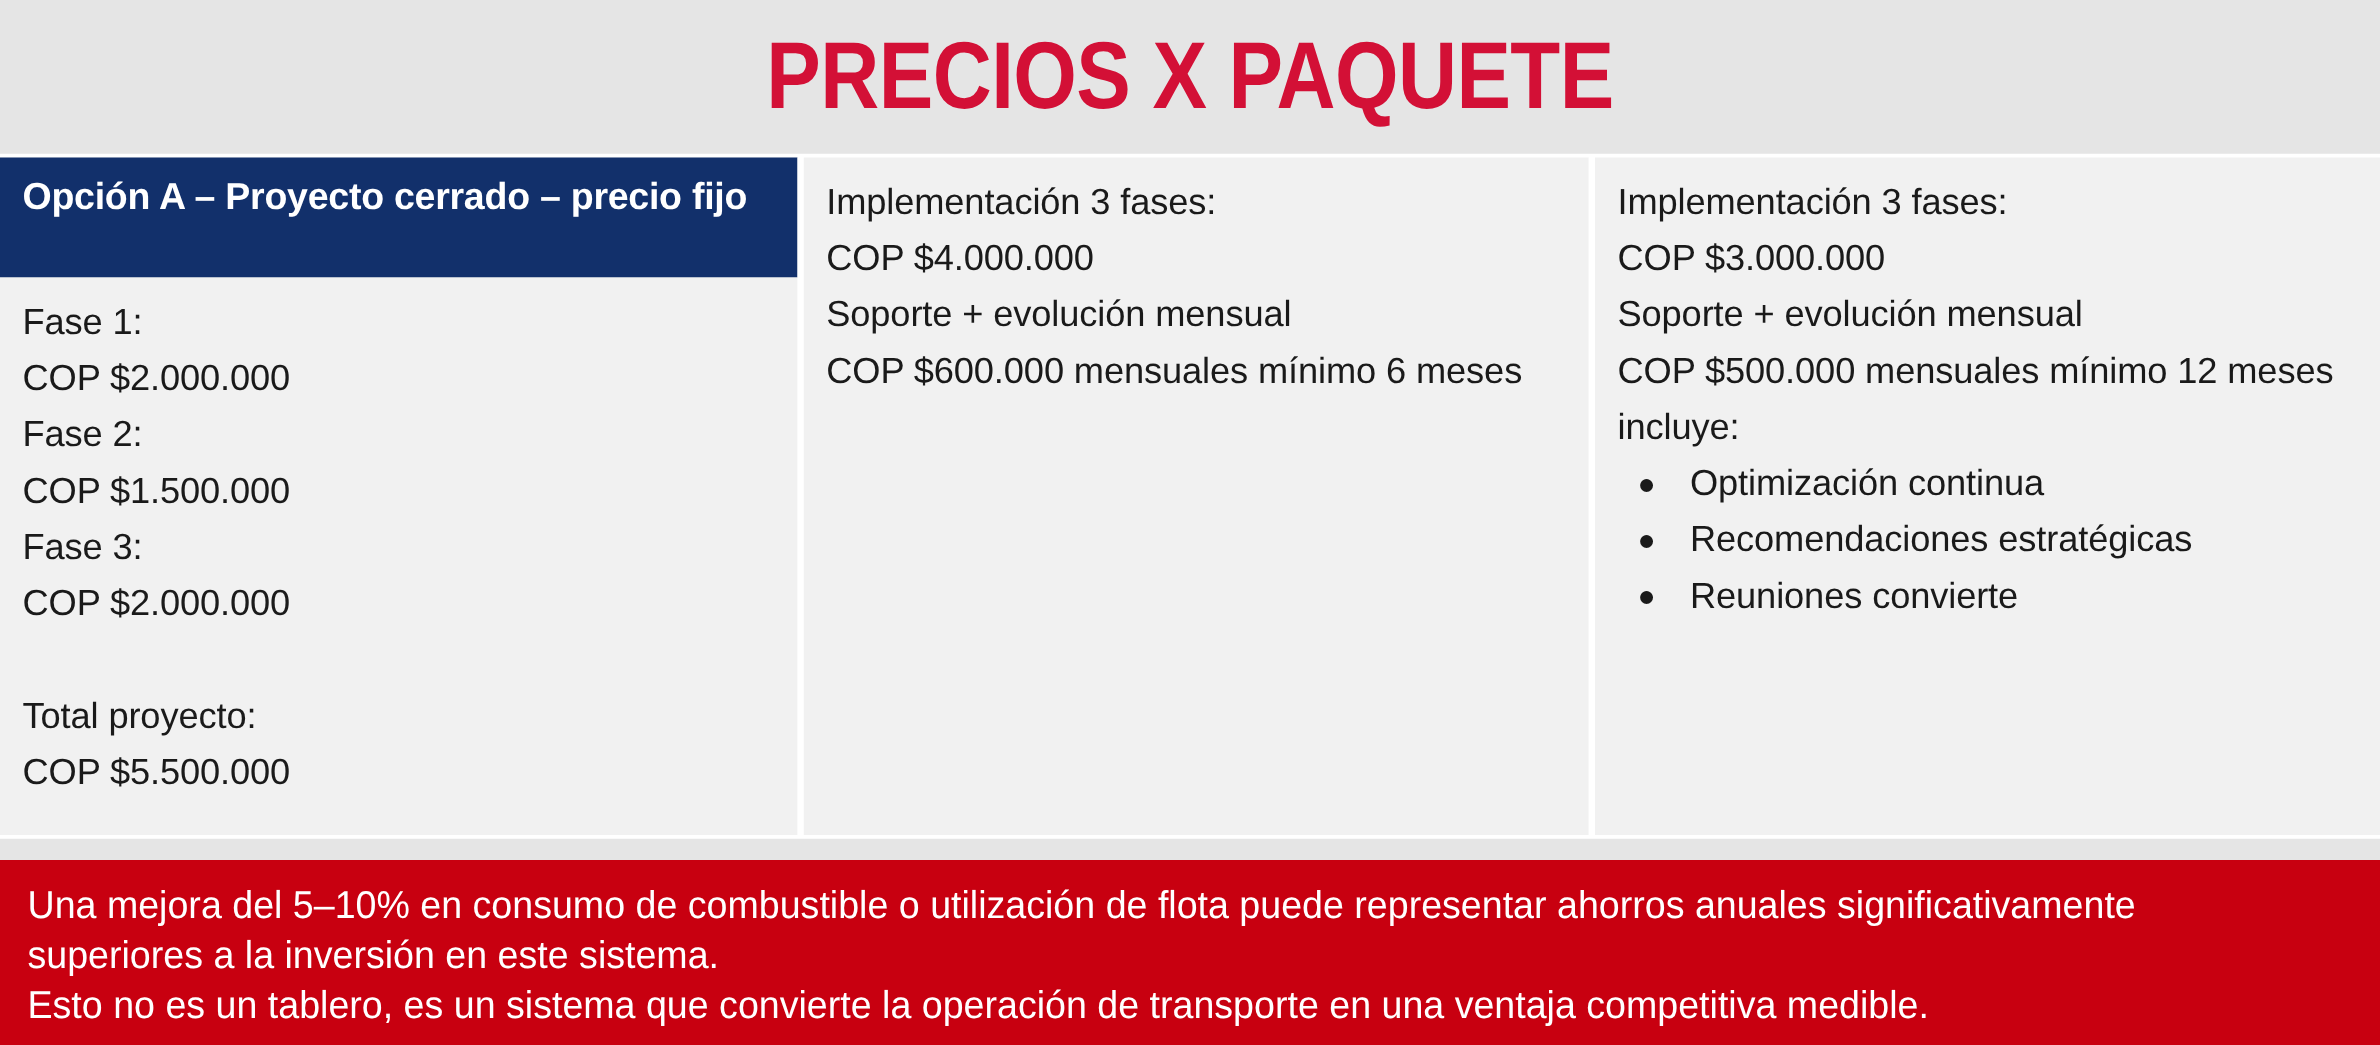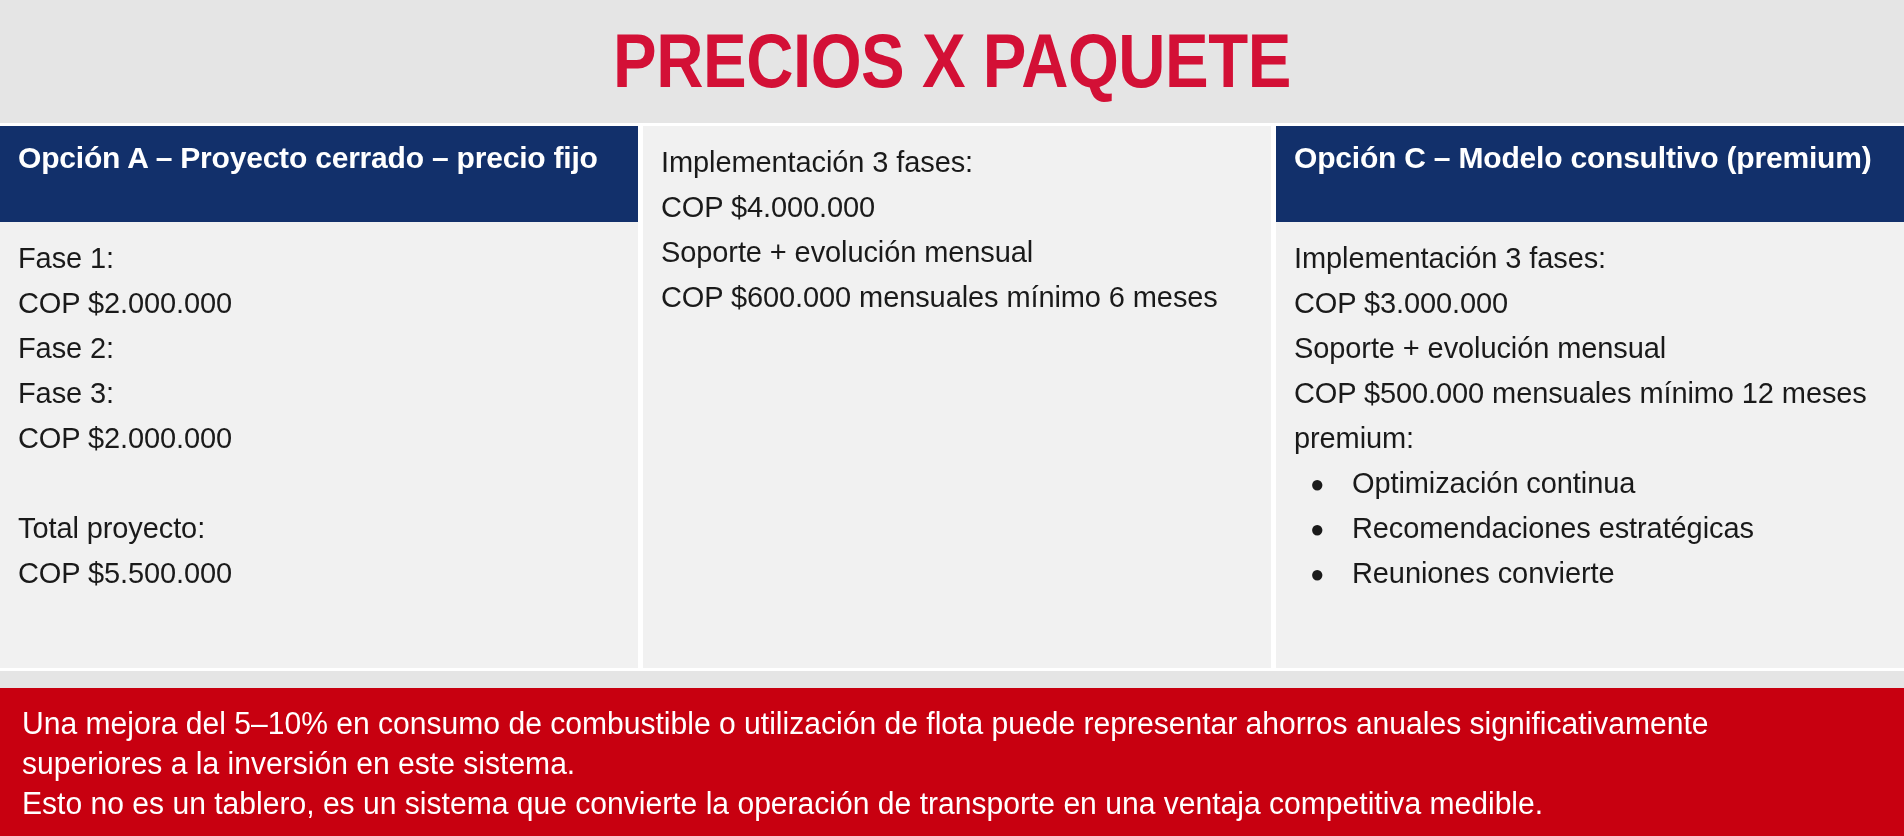--- a/index.html
+++ b/index.html
@@ -145,20 +145,21 @@
   <div class="title">PRECIOS X PAQUETE</div>
 
   <div class="table-wrap">
 
     <div class="col col-a">
       <div class="col-head">Opción A – Proyecto cerrado – precio fijo</div>
       <div class="col-body">
         <div class="line">Fase 1:</div>
         <div class="line">COP $2.000.000</div>
         <div class="line">Fase 2:</div>
+        <div class="line">COP $1.500.000</div>
         <div class="line">Fase 3:</div>
         <div class="line">COP $2.000.000</div>
         <div class="line blank">&nbsp;</div>
         <div class="line">Total proyecto:</div>
         <div class="line">COP $5.500.000</div>
       </div>
     </div>
 
     <div class="col-sep"></div>
 
@@ -167,27 +168,26 @@
         <div class="line">Implementación 3 fases:</div>
         <div class="line">COP $4.000.000</div>
         <div class="line">Soporte + evolución mensual</div>
         <div class="line">COP $600.000 mensuales mínimo 6 meses</div>
       </div>
     </div>
 
     <div class="col-sep"></div>
 
     <div class="col col-c">
-      <div class="col-head">Opción C – Modelo consultivo (premium)</div>
       <div class="col-body">
         <div class="line">Implementación 3 fases:</div>
         <div class="line">COP $3.000.000</div>
         <div class="line">Soporte + evolución mensual</div>
         <div class="line">COP $500.000 mensuales mínimo 12 meses</div>
-        <div class="line">premium:</div>
+        <div class="line">incluye:</div>
         <ul class="bullets">
           <li><span class="bullet-dot">●</span><span>Optimización continua</span></li>
           <li><span class="bullet-dot">●</span><span>Recomendaciones estratégicas</span></li>
           <li><span class="bullet-dot">●</span><span>Reuniones convierte</span></li>
         </ul>
       </div>
     </div>
 
   </div>
 

